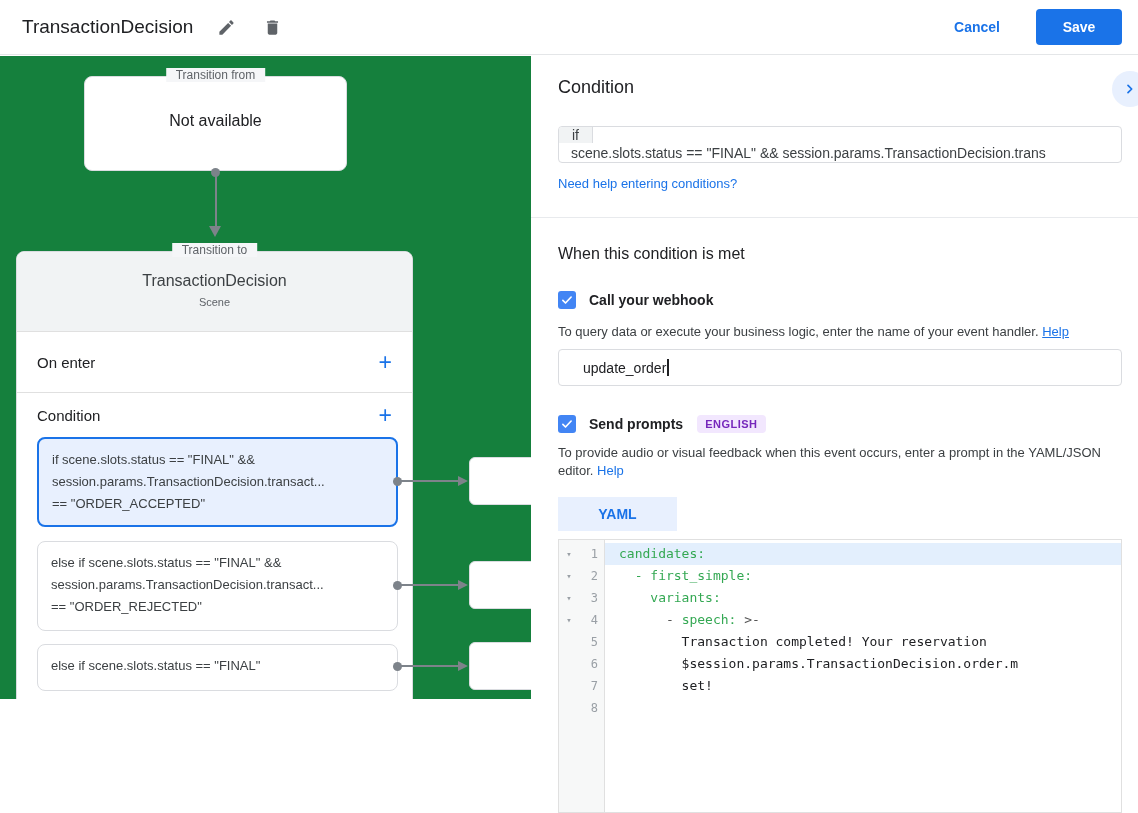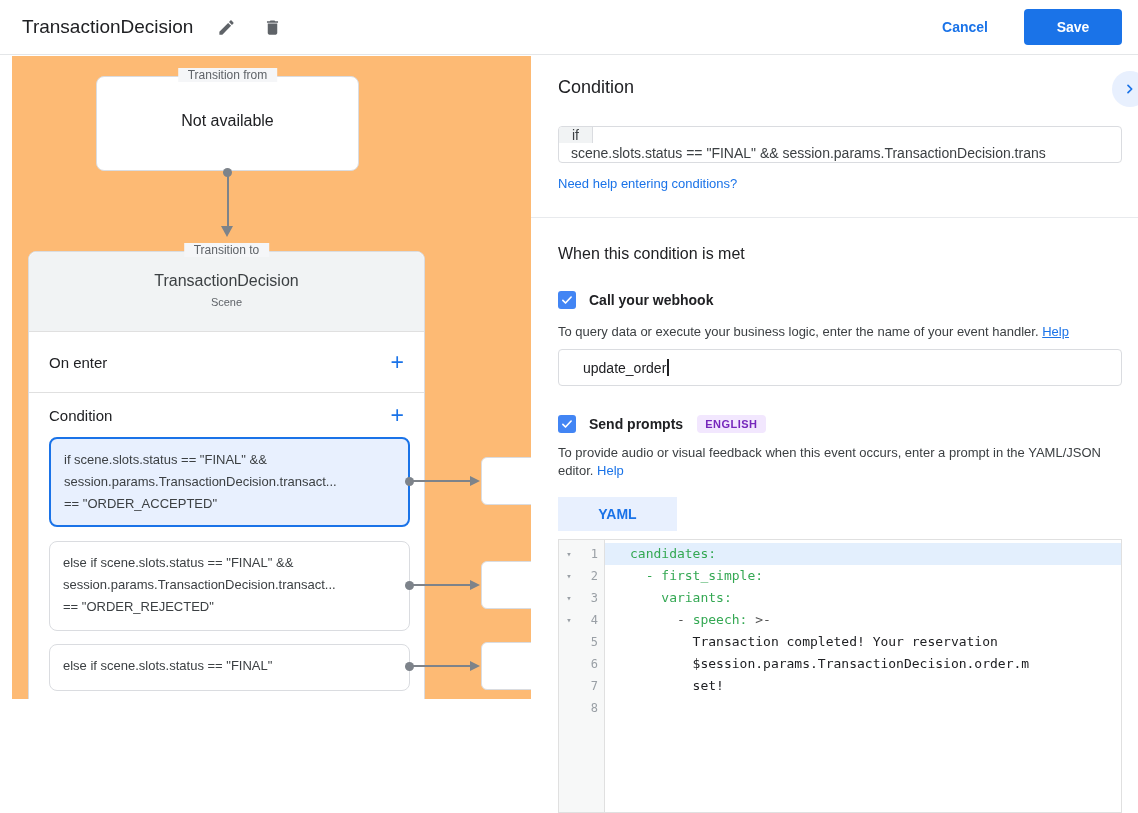--- a/index.html
+++ b/index.html
@@ -9,26 +9,26 @@
 
   
   #topbar { position:absolute; left:0; top:0; width:1138px; height:55px; background:#fff;
             border-bottom:1px solid #e4e6e8; display:flex; align-items:center; padding:0 16px 0 22px; }
   #page-title { font-size:19px; color:#202124; }
   .tb-icon-btn { width:26px; height:26px; display:flex; align-items:center; justify-content:center;
                  margin-left:20px; cursor:pointer; background:none; border:none; }
   .tb-icon-btn svg { width:19px; height:19px; fill:#5f6368; }
   #cancel-btn { margin-left:auto; color:#1a73e8; font-size:14px; font-weight:bold; background:none;
                 border:none; cursor:pointer; margin-right:36px; }
-  #save-btn { width:98px; height:36px; background:#1a73e8; color:#fff; border:none; border-radius:4px;
+  #save-btn { width:86px; height:36px; background:#1a73e8; color:#fff; border:none; border-radius:4px;
               font-size:14px; font-weight:bold; cursor:pointer; }
 
   
-  #canvas { position:absolute; left:12px; top:56px; width:531px; height:643px;
-            background:#fdba74; overflow:hidden; }
+  #canvas { position:absolute; left:0; top:56px; width:531px; height:643px;
+            background:#15803d; overflow:hidden; }
   .node-label { position:absolute; top:-9px; left:50%; transform:translateX(-50%);
                 background:#f5f6f8; padding:0 10px; font-size:12px; color:#5f6368; white-space:nowrap; }
   #tfrom-box { left:84px; top:20px; width:263px; height:95px; background:#fff;
                border:1px solid #dadce0; border-radius:8px; display:flex; align-items:center; justify-content:center; }
   #tfrom-text { font-size:16px; color:#202124; margin-top:-6px; }
 
   .dot { position:absolute; width:9px; height:9px; border-radius:50%; background:#7d838a; }
   .vline { position:absolute; width:2px; background:#7d838a; }
   .hline { position:absolute; height:2px; background:#7d838a; }
   .arrow-down { position:absolute; width:0; height:0; border-left:6px solid transparent;
@@ -90,21 +90,21 @@
   
   #editor { position:absolute; left:27px; top:484px; width:564px; height:274px;
             border:1px solid #e0e0e0; background:#fff; overflow:hidden; }
   #gutter-bg { position:absolute; left:0; top:0; width:46px; height:100%;
                background:#f7f8f8; border-right:1px solid #e0e0e0; }
   #code-rows { position:relative; padding-top:3px; }
   .crow { display:flex; height:22px; font-family:"DejaVu Sans Mono", monospace; font-size:13px;
           line-height:22px; }
   .fold { width:20px; text-align:center; color:#9aa0a6; font-size:9px; cursor:pointer; }
   .num  { width:26px; text-align:right; padding-right:7px; color:#9aa0a6; font-size:12px; }
-  .line { flex:1; white-space:pre; padding-left:25px; overflow:hidden; }
+  .line { flex:1; white-space:pre; padding-left:14px; overflow:hidden; }
   .line.hl { background:#e3effd; }
   .k { color:#34a853; }
   .g { color:#555; }
   .t { color:#202124; }
 </style>
 </head>
 <body>
 
 <div id="topbar">
   <span id="page-title">TransactionDecision</span>

